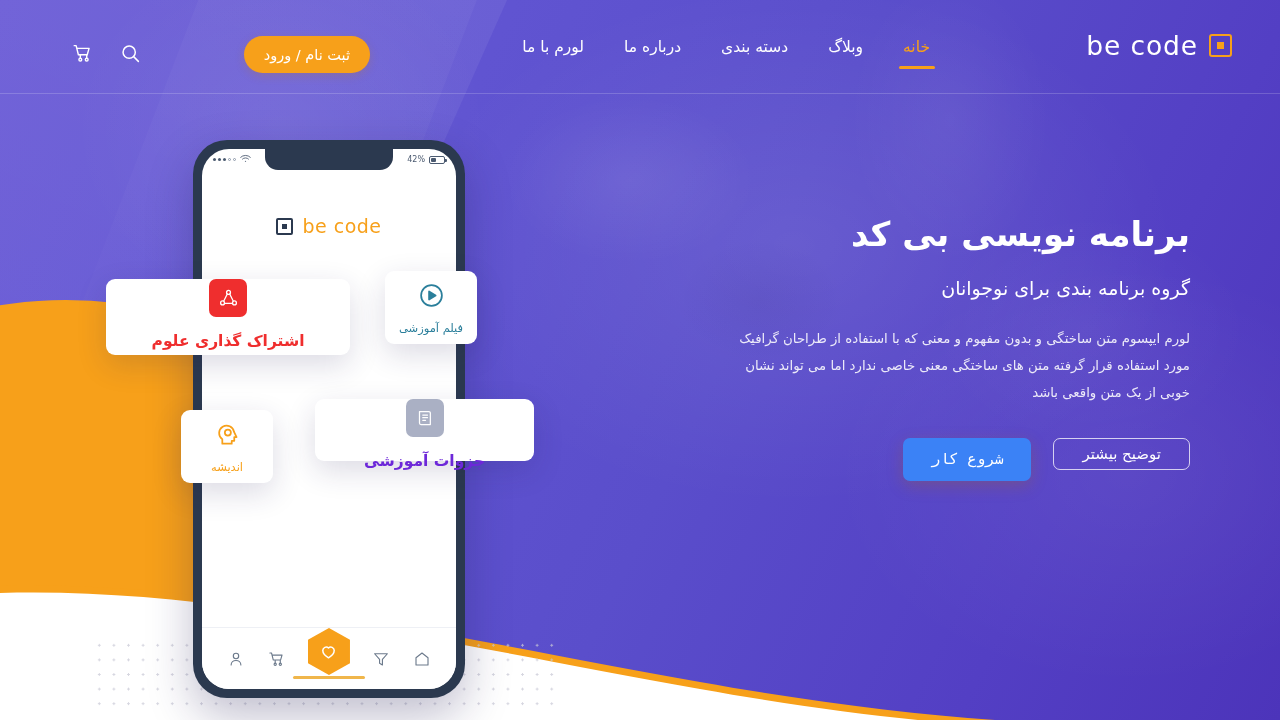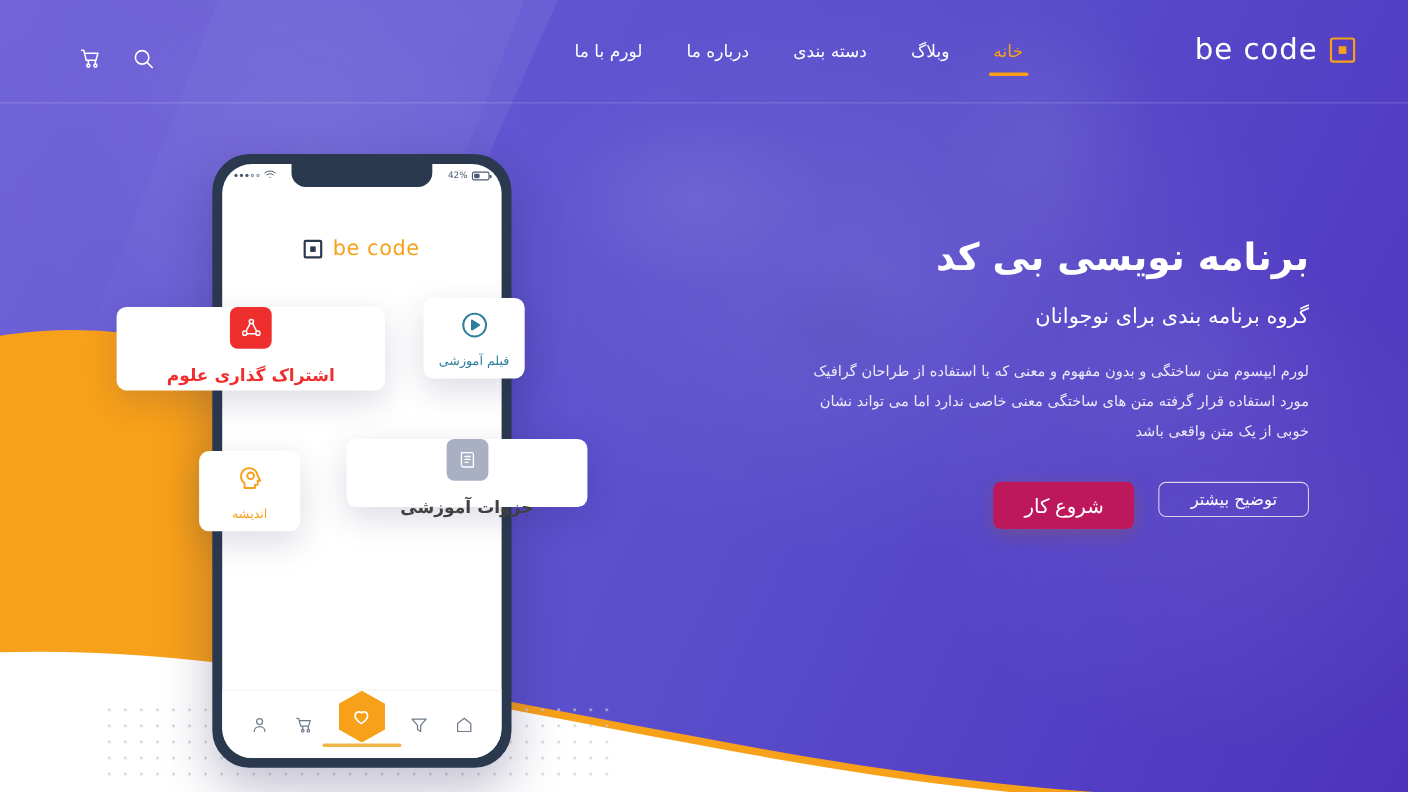--- a/index.html
+++ b/index.html
@@ -213,28 +213,28 @@
     margin-left: auto;
   }
   .hero-actions {
     display: flex;
     flex-direction: row;
     justify-content: flex-start;
     gap: 22px;
     margin-top: 32px;
   }
   .btn-primary {
-    background: #be185d;
+    background: #3b82f6;
     color: #ffffff;
     border: none;
     border-radius: 7px;
     height: 43px;
     padding: 0 28px;
-    font-size: 18px;
-    font-family: Liberation Sans, sans-serif;
+    font-size: 15px;
+    font-family: Liberation Mono, monospace;
     cursor: pointer;
     white-space: nowrap;
     box-shadow: 0 5px 16px rgba(180,105,0,0.25);
   }
   .btn-ghost {
     background: transparent;
     color: #ffffff;
     border: 1.3px solid rgba(255,255,255,0.75);
     border-radius: 7px;
     height: 32px;
@@ -379,21 +379,21 @@
   }
   .card-tall .card-label { font-size: 11.5px; font-weight: normal; }
 
   
   #card-share   { left: 106px; top: 279px; width: 244px; height: 76px; }
   #card-video   { left: 385px; top: 271px; width: 92px; height: 73px; }
   #card-idea    { left: 181px; top: 410px; width: 92px; height: 73px; }
   #card-notes   { left: 315px; top: 399px; width: 219px; height: 62px; }
   #card-club    { left: 134px; top: 524px; width: 292px; height: 76px; }
 
-  #card-notes .card-label { color: #404040; }
+  #card-notes .card-label { color: #6d28d9; }
   #card-notes .card-icon-box { background: #aab0c4; }
   #card-share .card-label { color: #ef2e2e; }
   #card-share .card-icon-box { background: #ef2e2e; }
   #card-club  .card-label { color: #1e9aa5; }
   #card-club  .card-icon-box { background: #1e9aa5; }
   #card-video .card-label { color: #2b7f9b; }
   #card-idea  .card-label { color: #f7a01a; }
 </style>
 </head>
 <body>
@@ -439,20 +439,21 @@
         <span>دسته بندی</span>
       </div>
       <div class="nav-item">
         <span>درباره ما</span>
       </div>
       <div class="nav-item">
         <span>لورم با ما</span>
       </div>
     </nav>
 
+    <button class="signup-btn">ثبت نام / ورود</button>
 
     <div class="icon-btn icon-search">
       <svg width="21" height="21" viewBox="0 0 24 24" fill="none" stroke="currentColor" stroke-width="1.7" stroke-linecap="round">
         <circle cx="10.5" cy="10.5" r="7"></circle>
           <line x1="15.6" y1="15.6" x2="21" y2="21"></line>
       </svg>
     </div>
 
     <div class="icon-btn icon-cart">
       <svg width="21" height="21" viewBox="0 0 24 24" fill="none" stroke="currentColor" stroke-width="1.6" stroke-linecap="round" stroke-linejoin="round">

